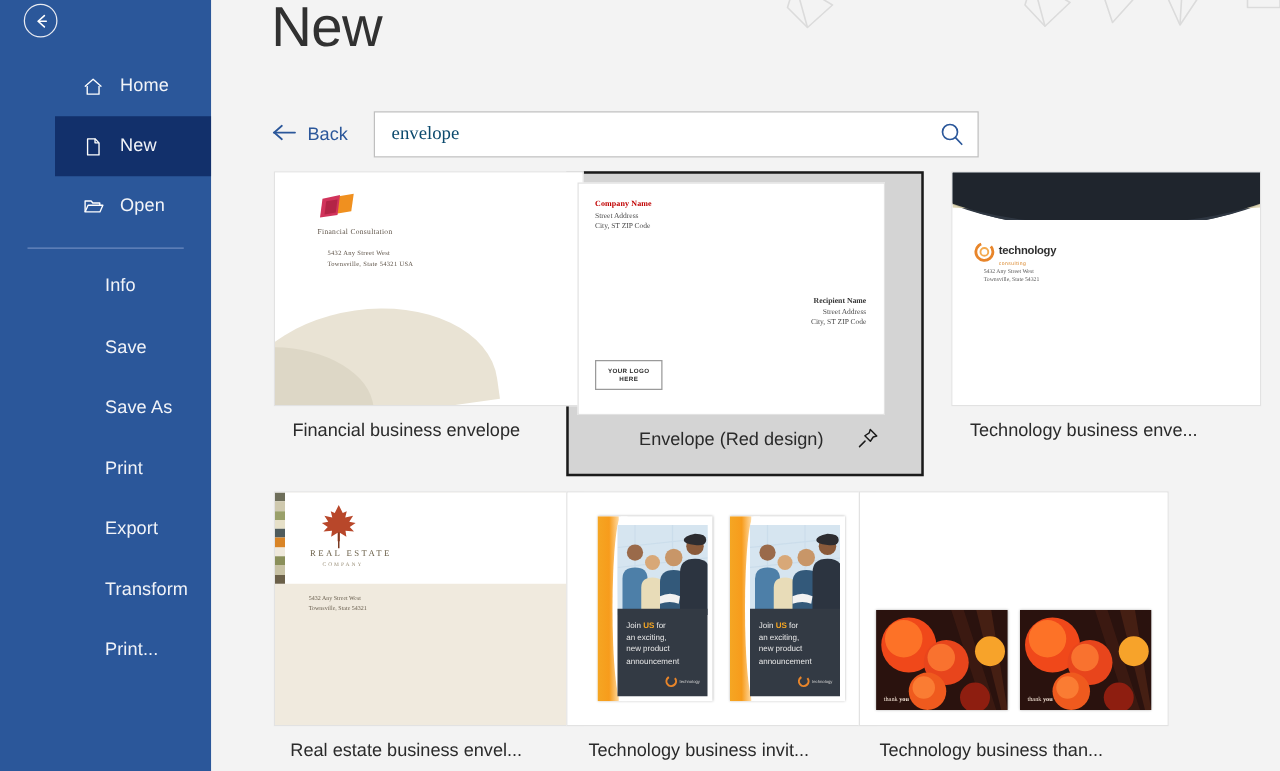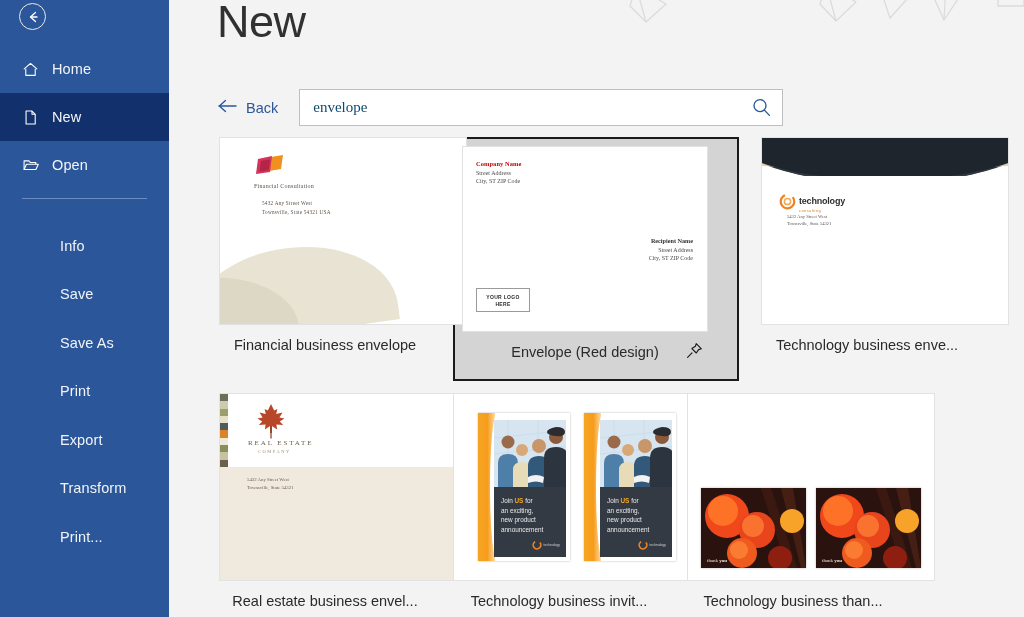--- a/index.html
+++ b/index.html
@@ -20,31 +20,31 @@
     position:absolute; left:19px; top:3px;
     width:27px; height:27px; border-radius:50%;
     border:1.6px solid #e8eaf1; display:flex;
     align-items:center; justify-content:center;
   }
   .back-circle svg { display:block; }
   .nav-top { margin-top:45px; }
   .nav-item {
     height:48px; display:flex; align-items:center;
     padding-left:22px; font-size:14.5px; color:#f2f4f8;
-    cursor:default; letter-spacing:.1px;
+    cursor:default; letter-spacing:.1px;margin-left:44px;
   }
   .nav-item .ico { width:30px; display:flex; align-items:center; }
   .nav-item.active { background:#12306b; }
   .nav-sep {
     height:1px; background:#6d8bc0; margin:9px 22px 6px 22px;
     width:125px;
   }
   .nav-sub {
-    height:48.5px; display:flex; align-items:flex-end;
-    padding-left:60px; font-size:14.5px; color:#f1f3f8;
+    height:48.5px; display:flex; align-items:center;
+    padding-left:84px; font-size:14.5px; color:#f1f3f8;
     cursor:default; letter-spacing:.1px;
   }
 
   
   .main { flex:1; position:relative; background:#f3f3f3; height:617px; }
 
   .deco { position:absolute; top:0; right:0; width:430px; height:46px;
           pointer-events:none; opacity:.9; }
 
   .page-title {

